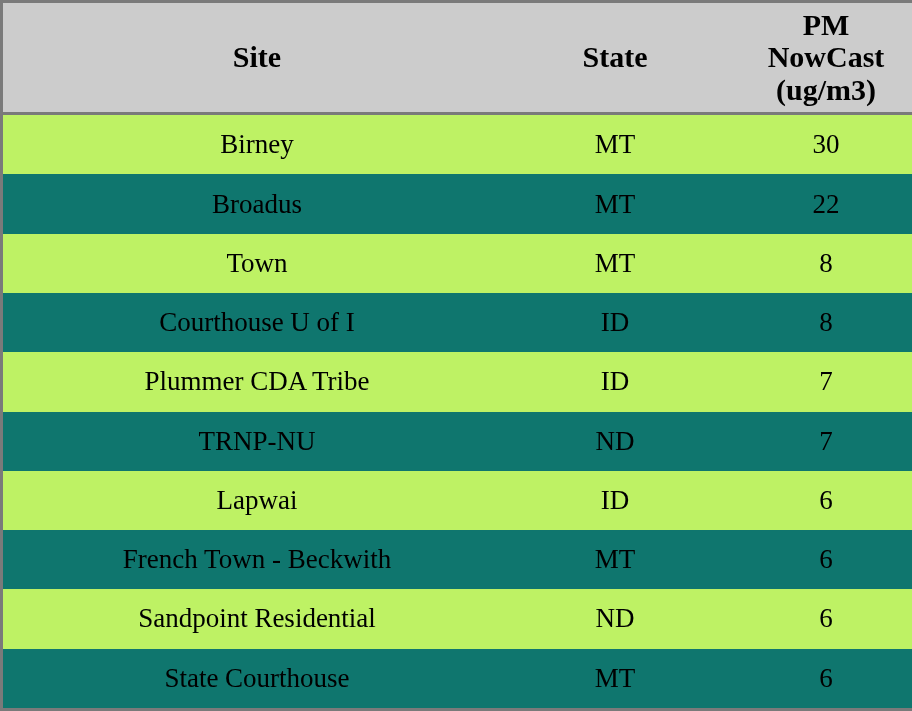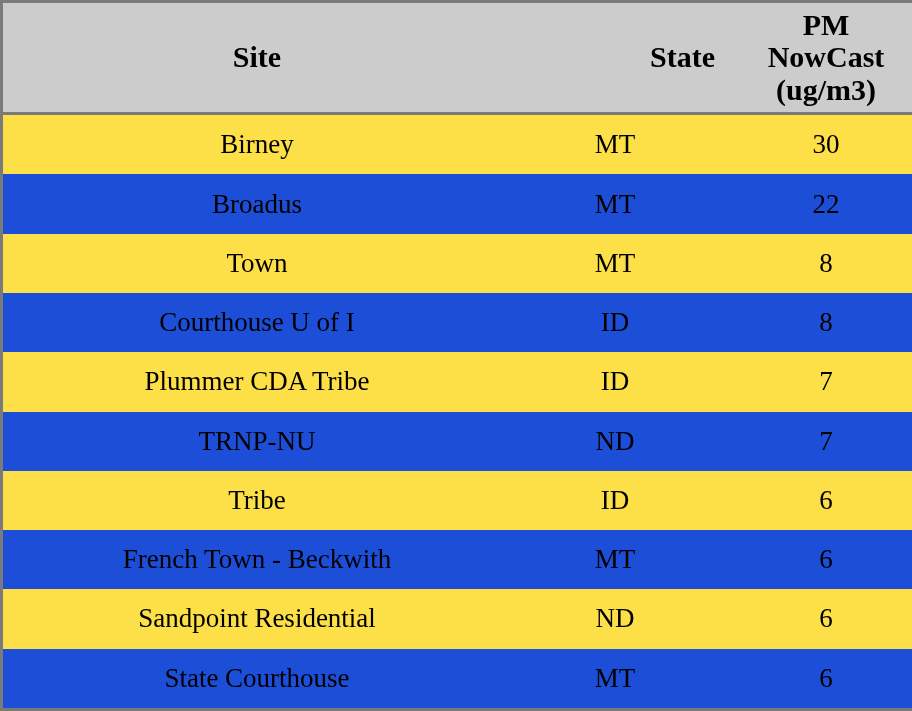--- a/index.html
+++ b/index.html
@@ -32,38 +32,38 @@
     font-weight: bold;
     font-size: 30px;
     line-height: 1.08;
     text-align: center;
     vertical-align: middle;
     padding: 6px 4px;
     border-bottom: 3px solid #7a7a7a;
     font-family: "Liberation Serif", serif;
   }
   thead th.col-site { width: 500px; margin-left: 25px; }
-  thead th.col-state { width: 200px; text-align: right; }
+  thead th.col-state { width: 200px; }
   thead th.col-value { width: 206px; }
 
   tbody td {
     font-size: 27px;
     color: #000000;
     text-align: center;
     vertical-align: middle;
     padding: 0;
     height: 58px;
     font-family: "Liberation Serif", serif;
     white-space: nowrap;
   }
   tbody tr.odd-row td {
-    background: #fde047;
+    background: #bef264;
   }
   tbody tr.even-row td {
-    background: #1d4ed8;
+    background: #0f766e;
   }
 </style>
 </head>
 <body>
 
 <div class="table-wrap">
   <table class="data-table">
     <thead>
       <tr>
         <th class="col-site">Site</th>
@@ -100,21 +100,21 @@
         <td>Plummer CDA Tribe</td>
         <td>ID</td>
         <td>7</td>
       </tr>
       <tr class="even-row">
         <td>TRNP-NU</td>
         <td>ND</td>
         <td>7</td>
       </tr>
       <tr class="odd-row">
-        <td>Tribe</td>
+        <td>Lapwai</td>
         <td>ID</td>
         <td>6</td>
       </tr>
       <tr class="even-row">
         <td>French Town - Beckwith</td>
         <td>MT</td>
         <td>6</td>
       </tr>
       <tr class="odd-row">
         <td>Sandpoint Residential</td>

